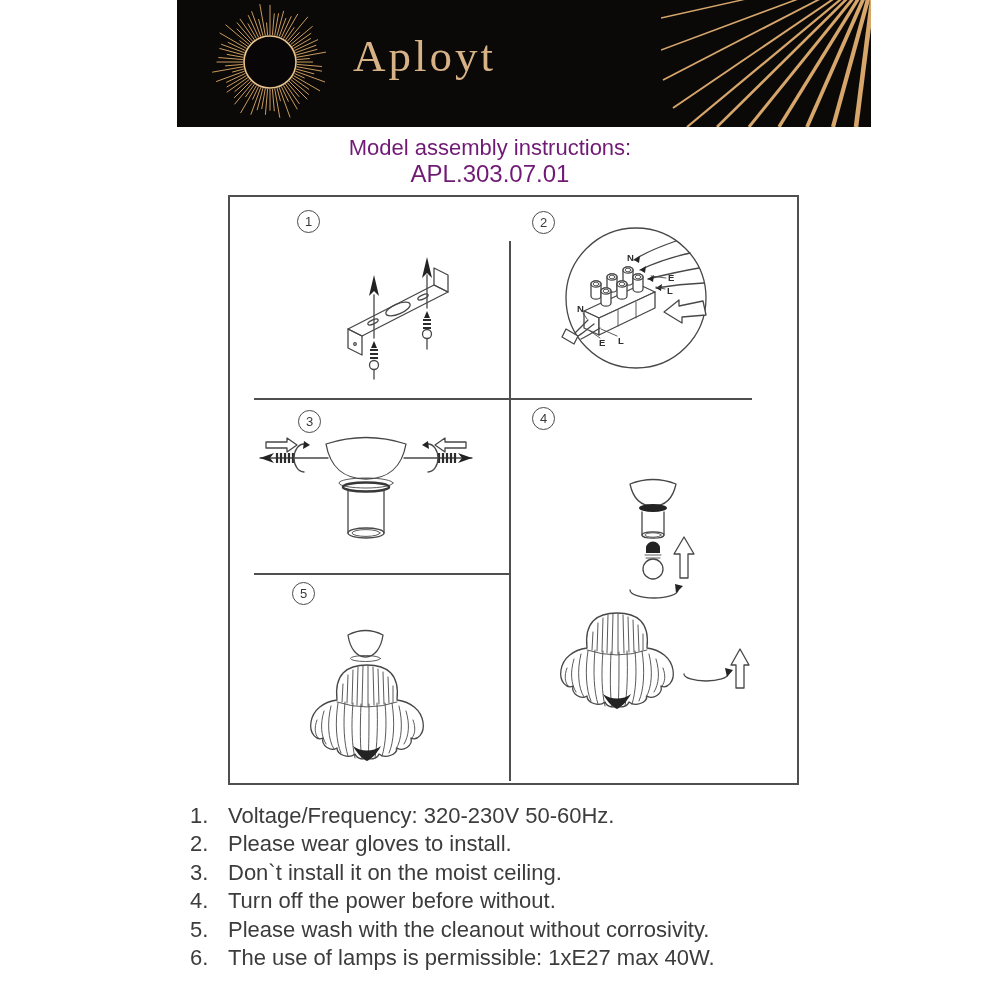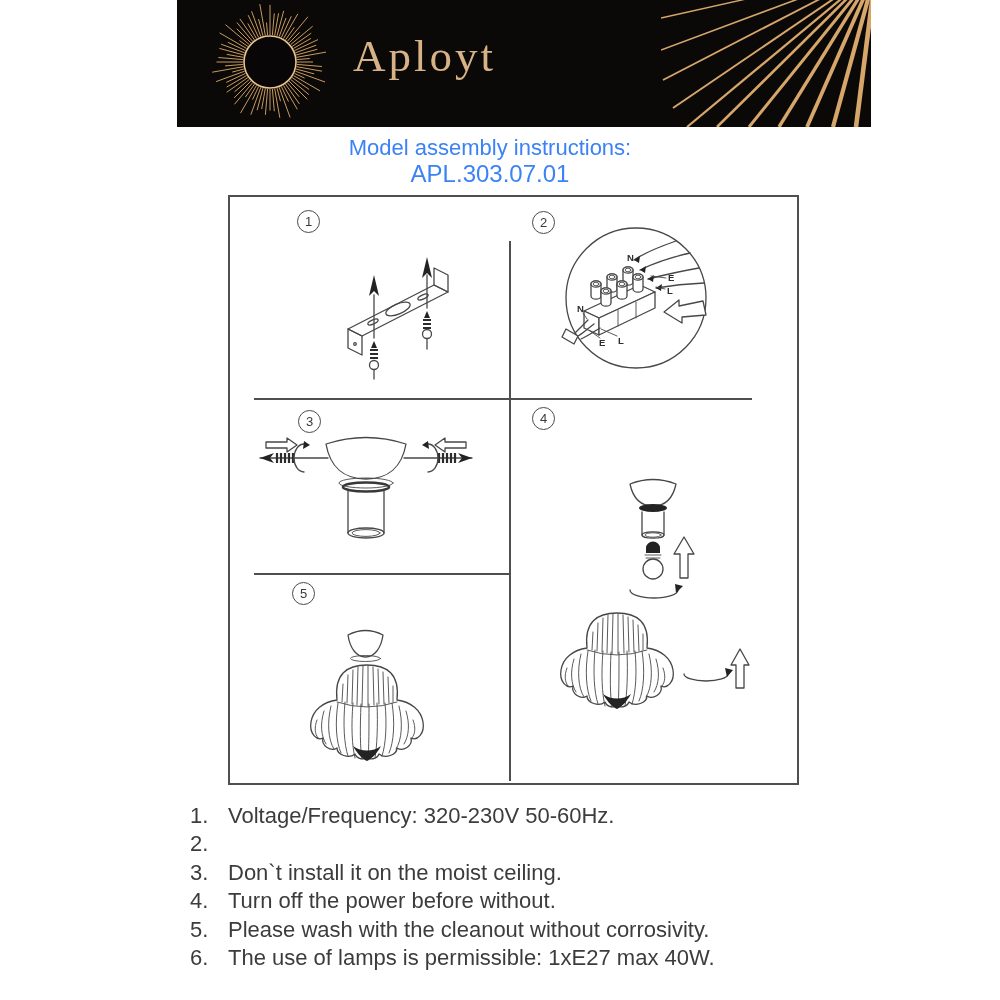--- a/index.html
+++ b/index.html
@@ -8,21 +8,21 @@
 
   
   .banner{position:absolute;left:154px;top:0;width:694px;height:127px;background:#0b0908;overflow:hidden;margin-left:23px;}
   .logo-svg{position:absolute;left:35px;top:4px;}
   #sunburst-rays line{stroke:#c89a5e;stroke-width:1;}
   .brand{position:absolute;left:176px;top:30px;font-family:"Liberation Serif",serif;
          font-size:45px;font-weight:400;letter-spacing:3px;color:#d8b287;}
   .rays-svg{position:absolute;right:0;top:0;}
 
   
-  .titles{position:absolute;left:0;top:134px;width:980px;text-align:center;color:#3b82f6;}
+  .titles{position:absolute;left:0;top:134px;width:980px;text-align:center;color:#701a75;}
   .title1{font-size:22px;line-height:27px;}
   .title2{font-size:24px;line-height:26px;}
 
   
   .box{position:absolute;left:228px;top:195px;width:567px;height:586px;border:2px solid #4f4f4f;}
   .vline{position:absolute;left:509px;top:241px;width:2px;height:540px;background:#4f4f4f;}
   .hline1{position:absolute;left:254px;top:398px;width:498px;height:2px;background:#4f4f4f;}
   .hline2{position:absolute;left:254px;top:573px;width:257px;height:2px;background:#4f4f4f;}
   .stepnum{position:absolute;width:21px;height:21px;border:1.5px solid #4a4a4a;border-radius:50%;
            display:flex;align-items:center;justify-content:center;
@@ -304,20 +304,21 @@
     <use href="#pleat-shade" x="6" y="40" width="122" height="100"></use>
   </svg>
 
   <div class="instructions">
     <div class="irow">
       <span class="inum">1.</span>
       <span>Voltage/Frequency: 320-230V 50-60Hz.</span>
     </div>
     <div class="irow">
       <span class="inum">2.</span>
+      <span>Please wear gloves to install.</span>
     </div>
     <div class="irow">
       <span class="inum">3.</span>
       <span>Don`t install it on the moist ceiling.</span>
     </div>
     <div class="irow">
       <span class="inum">4.</span>
       <span>Turn off the power before without.</span>
     </div>
     <div class="irow">

